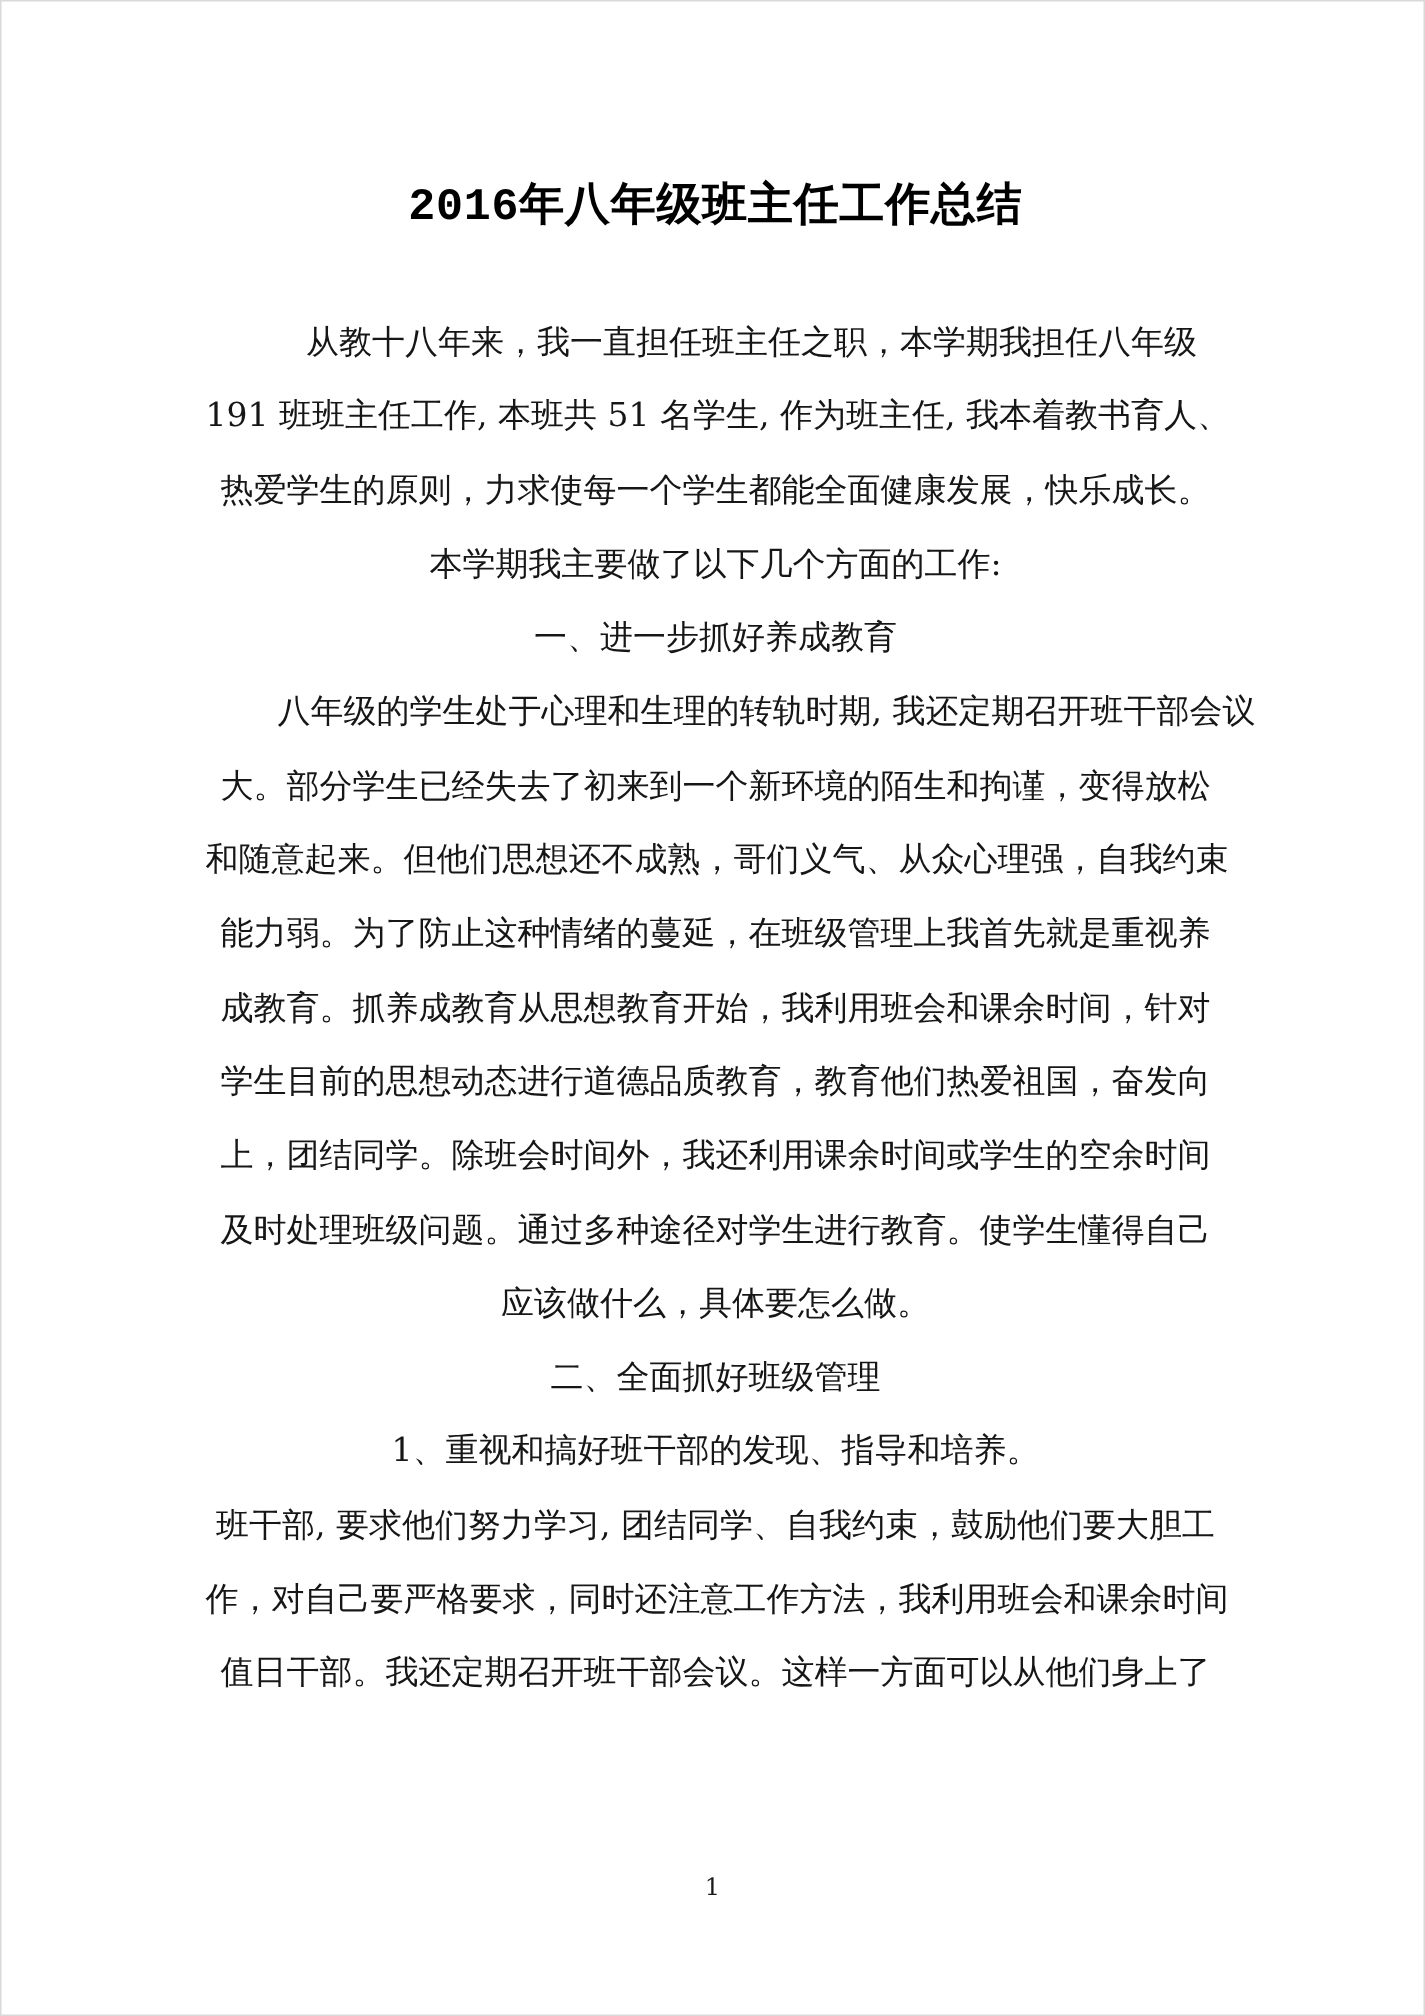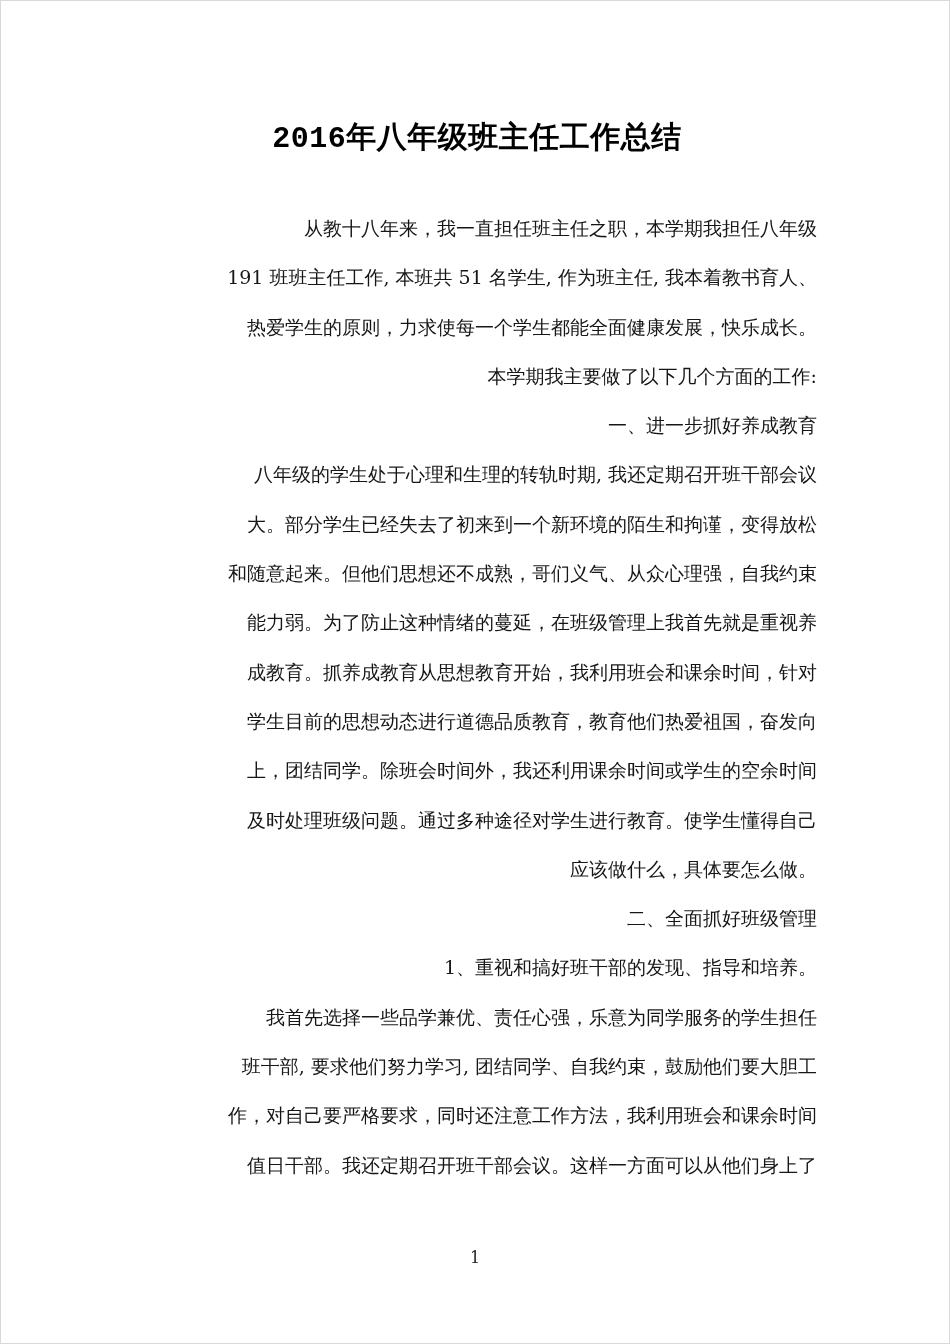--- a/index.html
+++ b/index.html
@@ -43,25 +43,25 @@
     margin: 0;
     padding-top: 118px;
     line-height: 42px;
     font-family: Liberation Mono, monospace;
   }
   .body-block {
     margin-top: 44px;
   }
   p.line {
     margin: 0;
-    font-size: 19px;
+    font-size: 22px;
     line-height: 49.3px;
     color: #161616;
     white-space: pre;
-    text-align: right;
+    text-align: center;
     font-family: "DejaVu Serif", "Liberation Serif", serif;
     letter-spacing: 0px;
   }
   p.indent {
     text-indent: 48px;
   }
   .page-number {
     position: absolute;
     left: 0;
     top: 1248px;
@@ -93,21 +93,20 @@
         <p class="line">大。部分学生已经失去了初来到一个新环境的陌生和拘谨，变得放松</p>
         <p class="line">和随意起来。但他们思想还不成熟，哥们义气、从众心理强，自我约束</p>
         <p class="line">能力弱。为了防止这种情绪的蔓延，在班级管理上我首先就是重视养</p>
         <p class="line">成教育。抓养成教育从思想教育开始，我利用班会和课余时间，针对</p>
         <p class="line">学生目前的思想动态进行道德品质教育，教育他们热爱祖国，奋发向</p>
         <p class="line">上，团结同学。除班会时间外，我还利用课余时间或学生的空余时间</p>
         <p class="line">及时处理班级问题。通过多种途径对学生进行教育。使学生懂得自己</p>
         <p class="line">应该做什么，具体要怎么做。</p>
         <p class="line">二、全面抓好班级管理</p>
         <p class="line">1、重视和搞好班干部的发现、指导和培养。</p>
-        <p class="line indent">我首先选择一些品学兼优、责任心强，乐意为同学服务的学生担任</p>
         <p class="line">班干部, 要求他们努力学习, 团结同学、自我约束，鼓励他们要大胆工</p>
         <p class="line">作，对自己要严格要求，同时还注意工作方法，我利用班会和课余时间</p>
         <p class="line">值日干部。我还定期召开班干部会议。这样一方面可以从他们身上了</p>
       </div>
 
   </div>
 
   <div class="page-number">1</div>
 
 </div>

